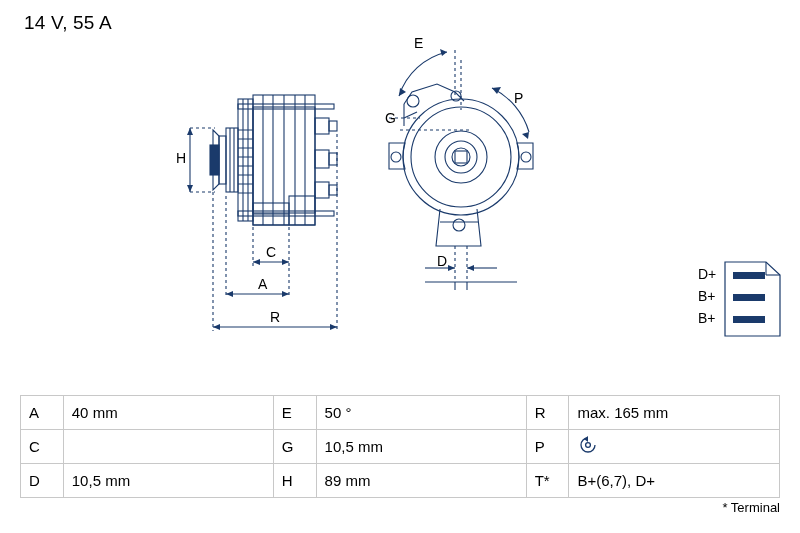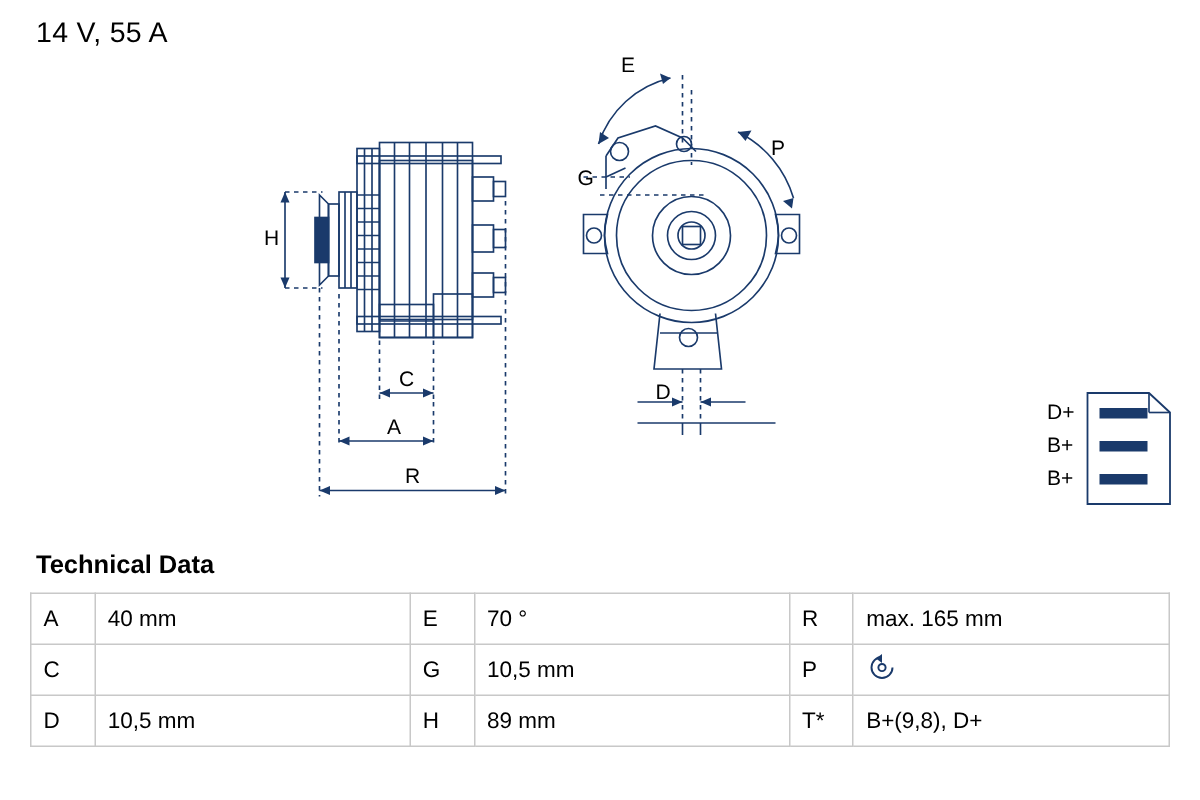--- a/index.html
+++ b/index.html
@@ -224,29 +224,28 @@
         <text x="385" y="123">G</text>
         <text x="514" y="103">P</text>
         <text x="437" y="266">D</text>
         <text x="698" y="279">D+</text>
         <text x="698" y="301">B+</text>
         <text x="698" y="323">B+</text>
       </g>
     </svg>
   </div>
 
-  <div class="tech-title">Technical Data</div>
 
   <table class="tech">
     <tbody>
       <tr>
         <td class="key">A</td>
         <td class="val">40 mm</td>
         <td class="key">E</td>
-        <td class="val">70 °</td>
+        <td class="val">50 °</td>
         <td class="key">R</td>
         <td class="val">max. 165 mm</td>
       </tr>
       <tr>
         <td class="key">C</td>
         <td class="val"></td>
         <td class="key">G</td>
         <td class="val">10,5 mm</td>
         <td class="key">P</td>
         <td class="val">
@@ -260,19 +259,20 @@
             </svg>
           </span>
         </td>
       </tr>
       <tr>
         <td class="key">D</td>
         <td class="val">10,5 mm</td>
         <td class="key">H</td>
         <td class="val">89 mm</td>
         <td class="key">T*</td>
-        <td class="val">B+(9,8), D+</td>
+        <td class="val">B+(6,7), D+</td>
       </tr>
     </tbody>
   </table>
 
+  <div class="footnote">* Terminal</div>
 
 </div>
 
 </body></html>

